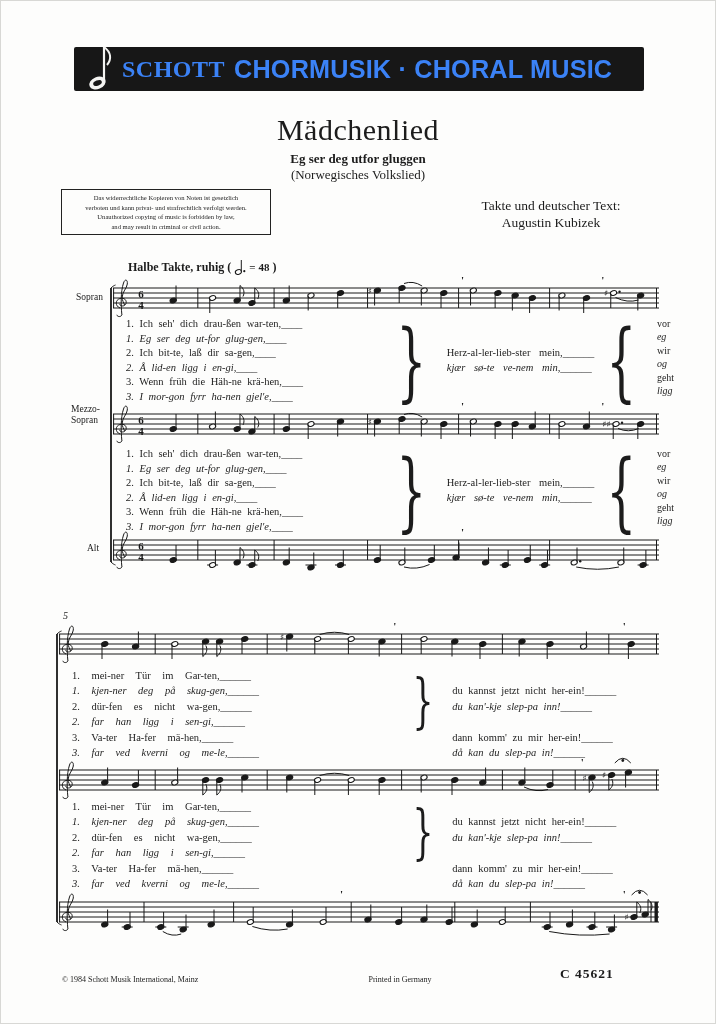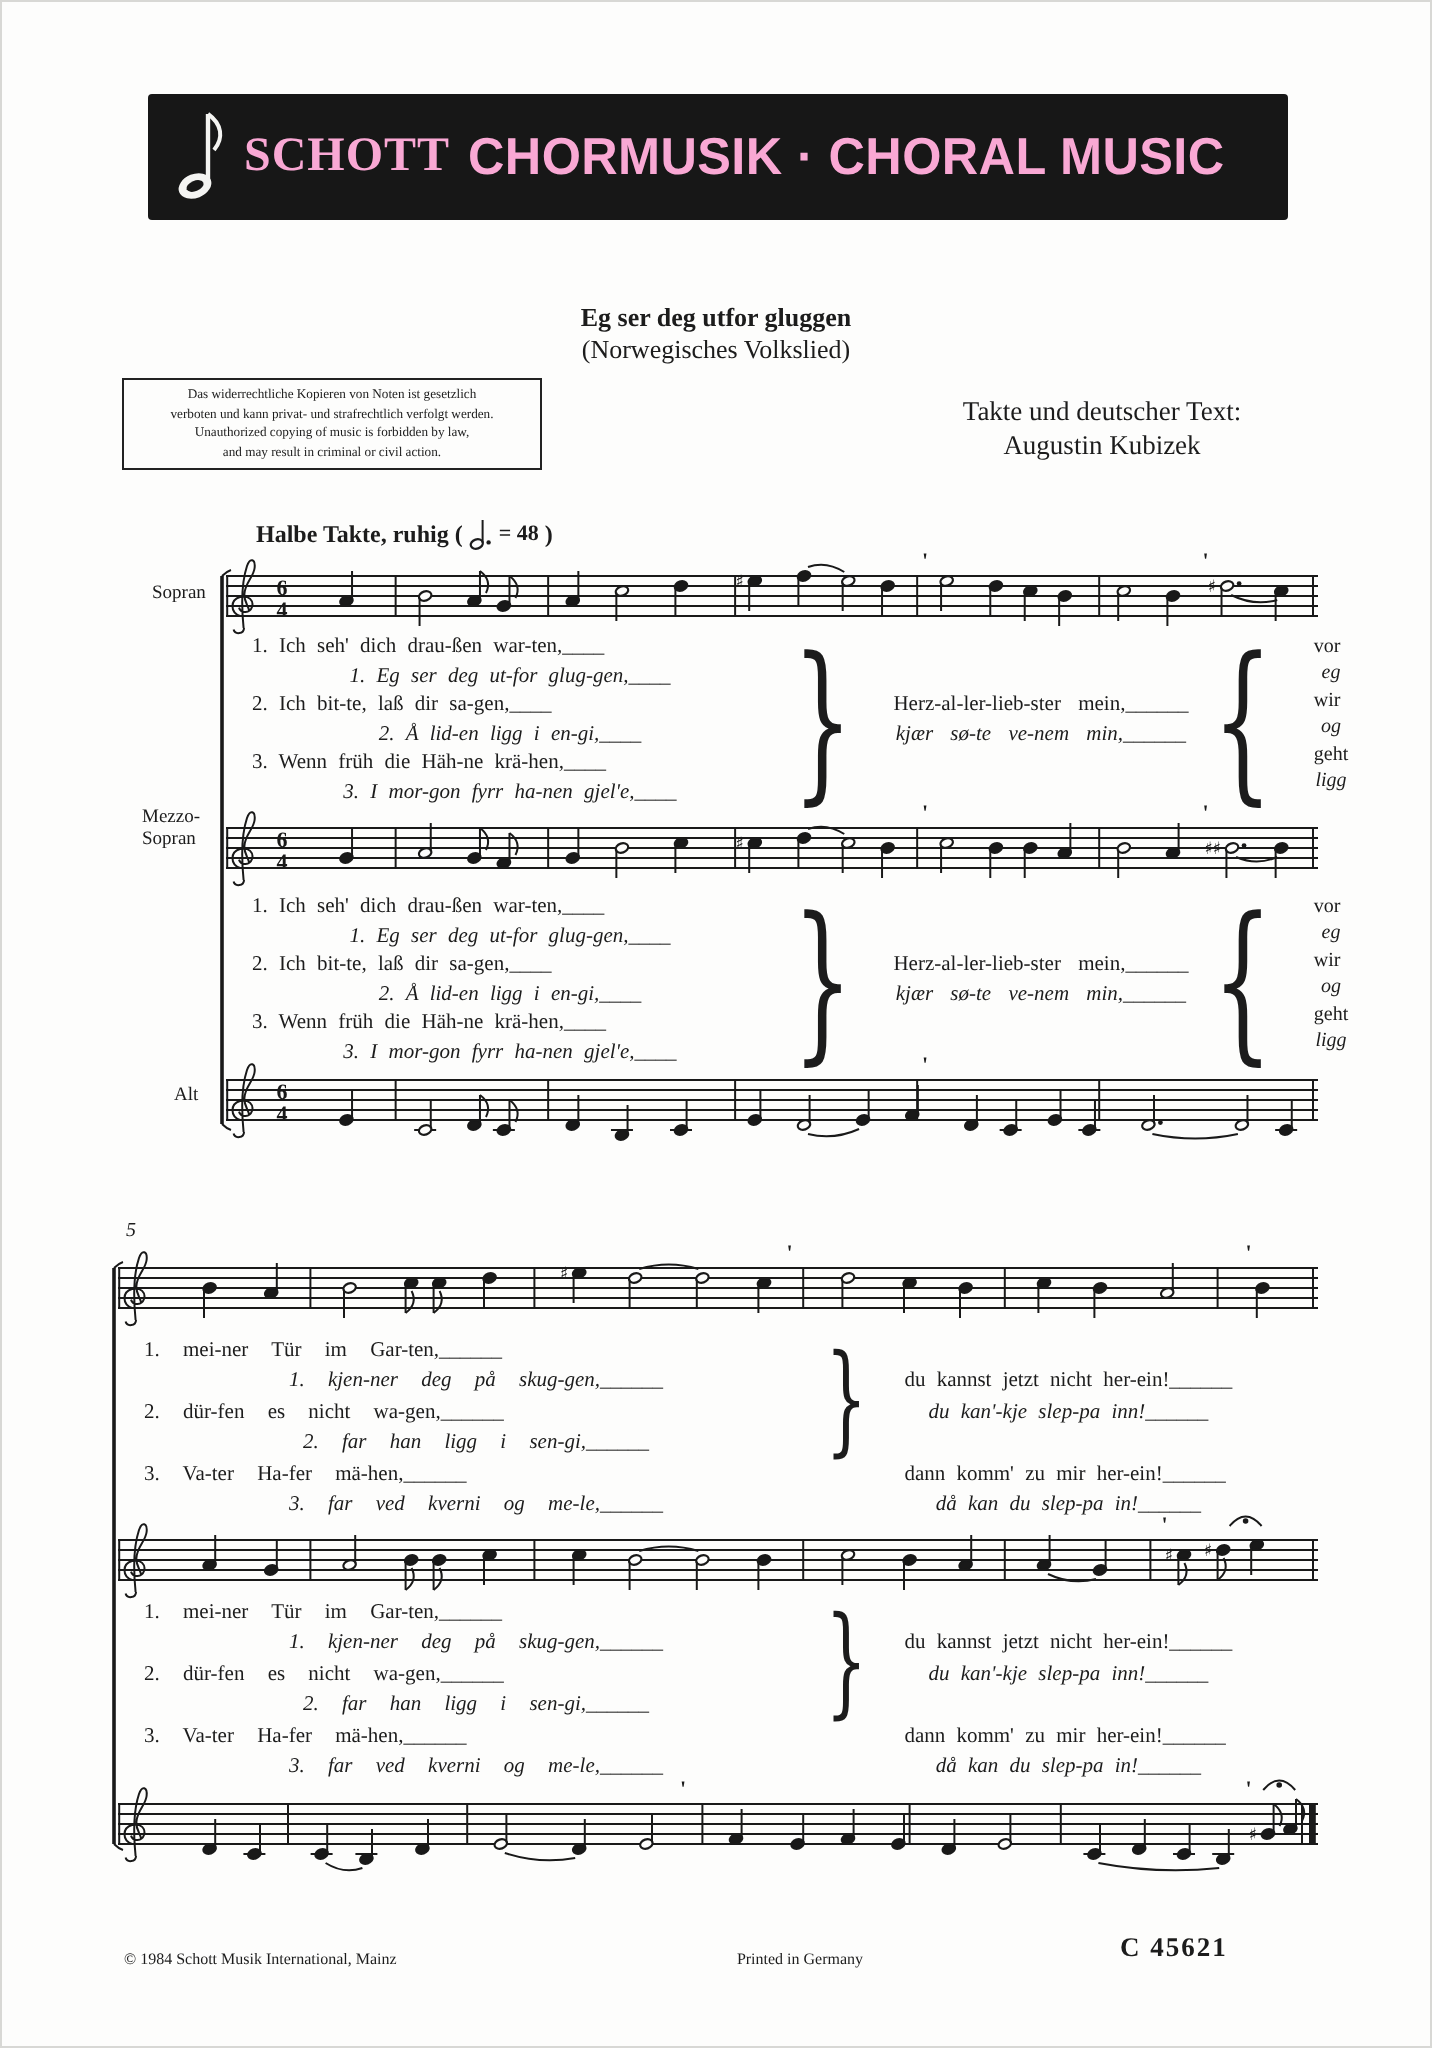--- a/index.html
+++ b/index.html
@@ -2,21 +2,21 @@
 <html><head>
 <meta charset="utf-8">
 <style>
   html,body{margin:0;padding:0;background:#e9e9e7;}
   #page{position:relative;width:716px;height:1024px;background:#fdfdfc;margin:0 auto;
         font-family:"Liberation Serif",serif;color:#1c1c1c;overflow:hidden;
         box-shadow:inset 0 0 0 1px #d8d8d5;}
   .abs{position:absolute;}
 
   
-  #banner{left:74px;top:47px;width:570px;height:63px;background:#171717;color:#f9a8d4;
+  #banner{left:74px;top:47px;width:570px;height:44px;background:#171717;color:#3b82f6;
           display:flex;align-items:center;padding:0 10px;box-sizing:border-box;border-radius:2px;}
   #banner .logo{width:34px;height:52px;flex:none;margin-right:4px;}
   #banner .schott{font-family:"Liberation Serif",serif;font-weight:700;font-size:24px;letter-spacing:.5px;margin-right:9px;}
   #banner .rest{font-family:"Liberation Sans",sans-serif;font-weight:700;font-size:26px;letter-spacing:.2px;white-space:nowrap;transform:scaleX(.97);transform-origin:left center;}
 
   
   .ctr{left:0;right:0;text-align:center;}
   #title{top:113px;font-size:30px;letter-spacing:.5px;}
   #sub1{top:151px;font-size:13px;font-weight:bold;}
   #sub2{top:167px;font-size:13px;}
@@ -27,21 +27,21 @@
 
   #tempo{left:128px;top:258px;font-size:12px;font-weight:700;display:flex;align-items:center;gap:3px;}
   #tempo .val{font-weight:700;font-size:11px;}
 
   .vlabel{font-size:9.5px;line-height:10.5px;}
   #meas5{left:63px;top:610px;font-size:10px;font-style:italic;}
 
   
   .lyrics{display:flex;align-items:flex-start;}
   .ly{font-size:10.5px;line-height:14.6px;white-space:nowrap;word-spacing:3px;}
-  .it{font-style:italic;text-align:center;}
+  .it{font-style:italic;}
   .b1-left{width:258px;flex:none;}
   .b1-mid{display:flex;flex-direction:column;justify-content:center;height:88px;margin-left:8px;}
   .b1-mid .ly{word-spacing:6px;}
   .b1-stack{margin-left:8px;}
   .b1-stack .ly{font-size:10px;line-height:13.4px;}
   .brace{font-family:"DejaVu Serif",serif;color:#1c1c1c;line-height:1;display:inline-block;
          transform:scaleX(.55);transform-origin:center;}
   .brace.h6{font-size:86px;margin-top:1px;}
   .brace.h4{font-size:60px;margin-top:2px;}
   .b2-left{width:332px;flex:none;}
@@ -72,20 +72,21 @@
     <svg class="logo" viewBox="0 0 34 52">
       <path d="M20 4 L20 38" stroke="#f4f4f2" stroke-width="2.2" fill="none"></path>
       <path d="M20 4 C27 9 28 16 23 22" stroke="#f4f4f2" stroke-width="2" fill="none"></path>
       <ellipse cx="13.5" cy="40" rx="8.5" ry="6" fill="#f4f4f2" transform="rotate(-22 13.5 40)"></ellipse>
       <ellipse cx="13.5" cy="40" rx="4.5" ry="2.6" fill="#171717" transform="rotate(-22 13.5 40)"></ellipse>
     </svg>
     <span class="schott">SCHOTT</span>
     <span class="rest">CHORMUSIK · CHORAL MUSIC</span>
   </div>
 
+  <div class="abs ctr" id="title">Mädchenlied</div>
   <div class="abs ctr" id="sub1">Eg ser deg utfor gluggen</div>
   <div class="abs ctr" id="sub2">(Norwegisches Volkslied)</div>
 
   <div class="abs" id="warnbox">
       <div>Das widerrechtliche Kopieren von Noten ist gesetzlich</div>
       <div>verboten und kann privat- und strafrechtlich verfolgt werden.</div>
       <div>Unauthorized copying of music is forbidden by law,</div>
       <div>and may result in criminal or civil action.</div>
     </div>
 

